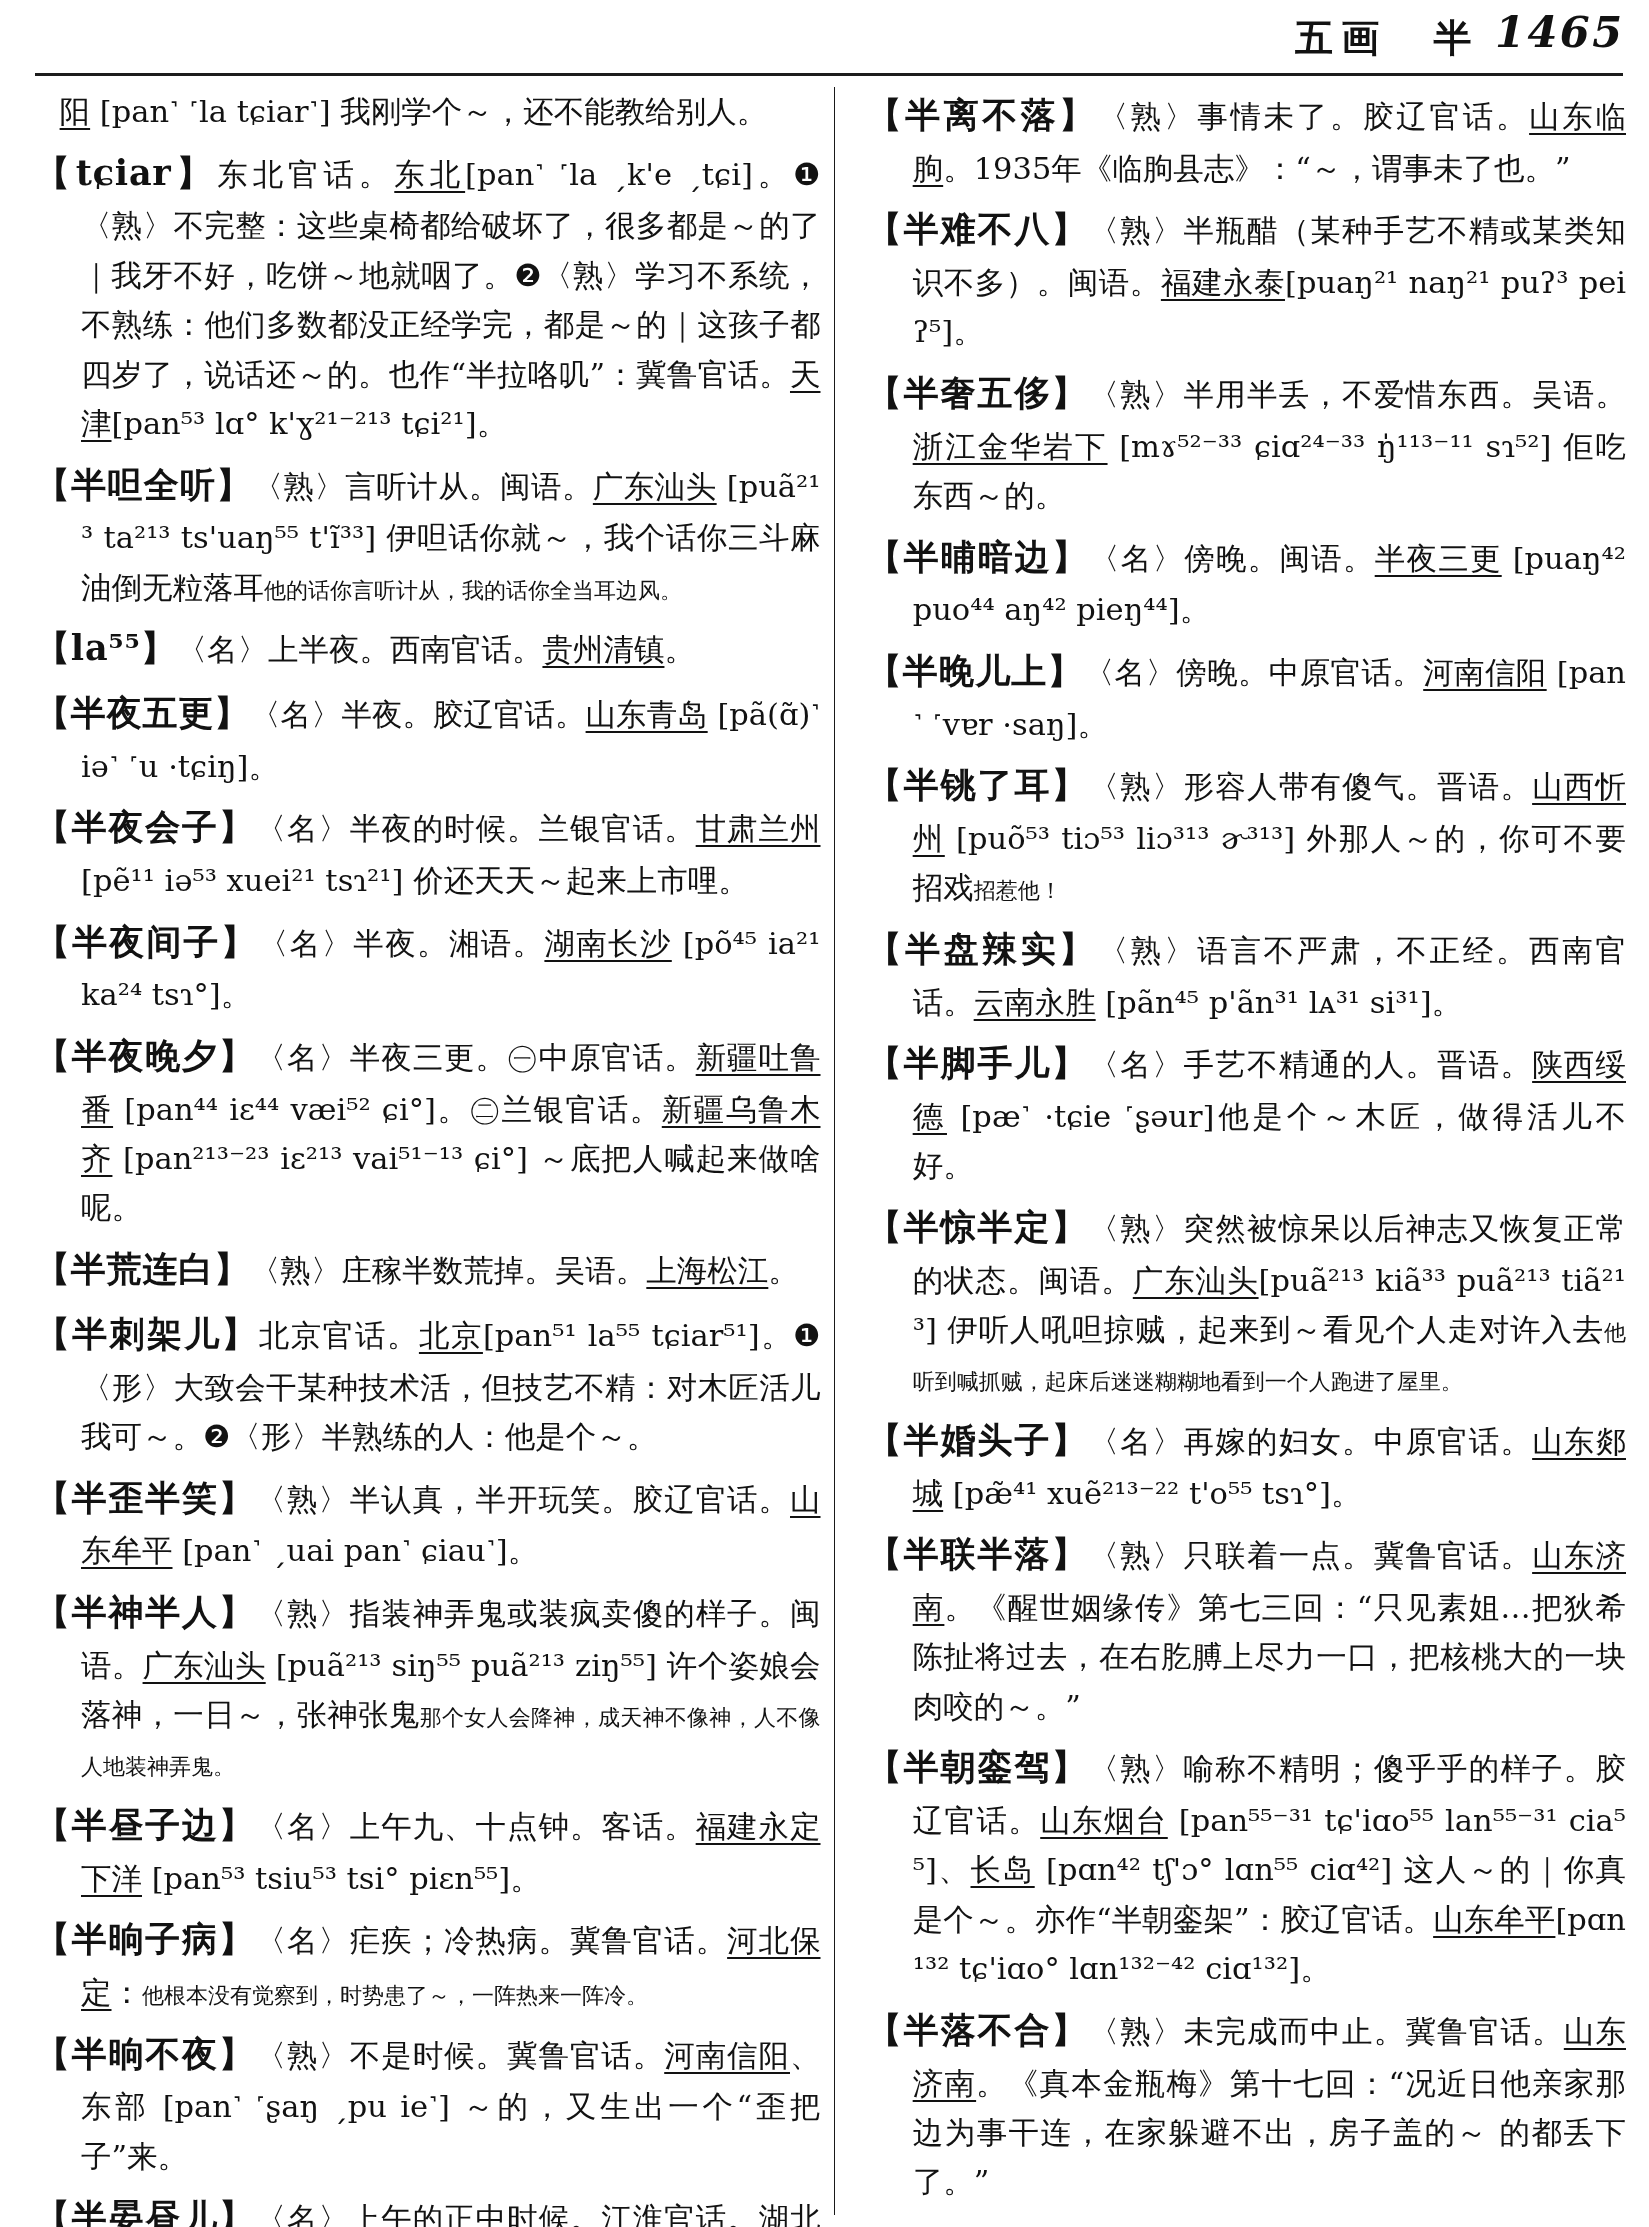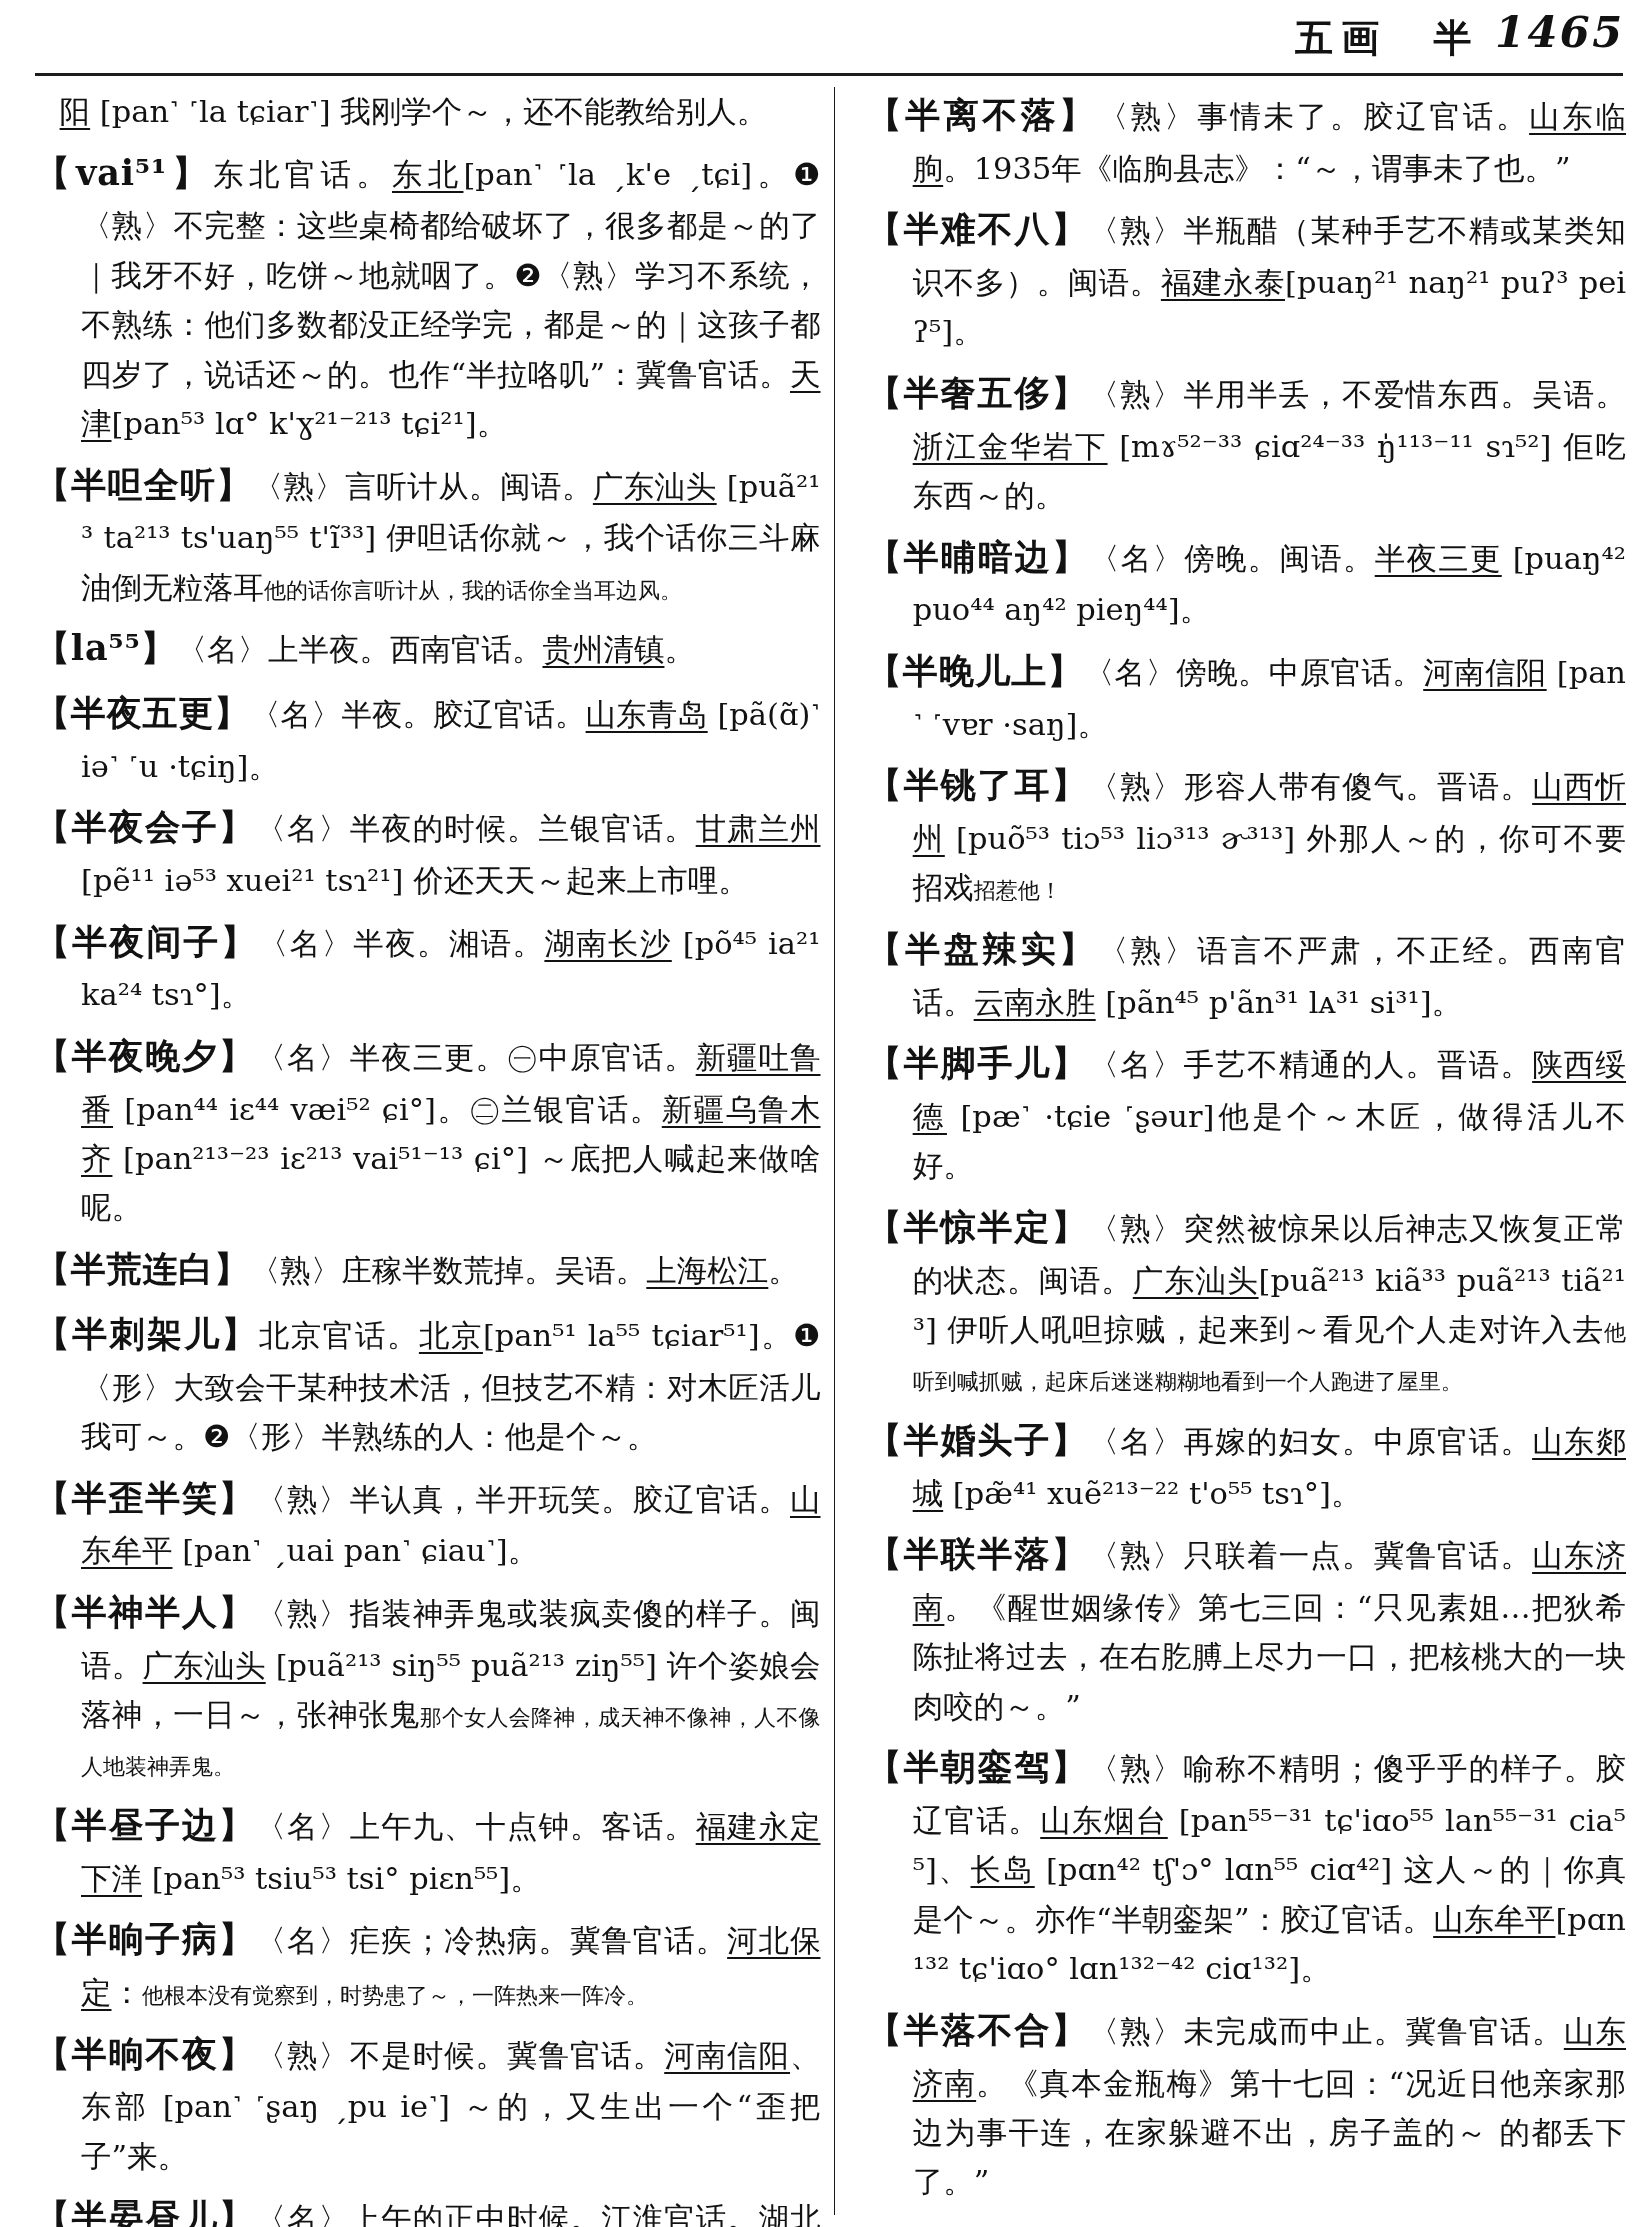--- a/index.html
+++ b/index.html
@@ -54,21 +54,21 @@
 
 <div class="page">
   <div class="running-head">
     <span class="section-label">五画　半</span>
     <span class="page-number">1465</span>
   </div>
   <div class="head-rule"></div>
   <div class="columns">
     <div class="col left">
         <div class="entry cont"><span class="uname">阳</span> [pan˺ ˹la tɕiar˺] 我刚学个～，还不能教给别人。</div>
-        <div class="entry"><span class="head">【vai⁵¹】</span>东北官话。<span class="uname">东北</span>[pan˺ ˹la ˏk'e ˏtɕi]。❶〈熟〉不完整：这些桌椅都给破坏了，很多都是～的了｜我牙不好，吃饼～地就咽了。❷〈熟〉学习不系统，不熟练：他们多数都没正经学完，都是～的｜这孩子都四岁了，说话还～的。也作“半拉咯叽”：冀鲁官话。<span class="uname">天津</span>[pan⁵³ lɑ° k'ɣ²¹⁻²¹³ tɕi²¹]。</div>
+        <div class="entry"><span class="head">【tɕiar】</span>东北官话。<span class="uname">东北</span>[pan˺ ˹la ˏk'e ˏtɕi]。❶〈熟〉不完整：这些桌椅都给破坏了，很多都是～的了｜我牙不好，吃饼～地就咽了。❷〈熟〉学习不系统，不熟练：他们多数都没正经学完，都是～的｜这孩子都四岁了，说话还～的。也作“半拉咯叽”：冀鲁官话。<span class="uname">天津</span>[pan⁵³ lɑ° k'ɣ²¹⁻²¹³ tɕi²¹]。</div>
         <div class="entry"><span class="head">【半呾全听】</span>〈熟〉言听计从。闽语。<span class="uname">广东汕头</span> [puã²¹³ ta²¹³ ts'uaŋ⁵⁵ t'ĩ³³] 伊呾话你就～，我个话你三斗麻油倒无粒落耳<span class="small">他的话你言听计从，我的话你全当耳边风。</span></div>
         <div class="entry"><span class="head">【la⁵⁵】</span>〈名〉上半夜。西南官话。<span class="uname">贵州清镇</span>。</div>
         <div class="entry"><span class="head">【半夜五更】</span>〈名〉半夜。胶辽官话。<span class="uname">山东青岛</span> [pã(ɑ̃)˺ iə˺ ˹u ·tɕiŋ]。</div>
         <div class="entry"><span class="head">【半夜会子】</span>〈名〉半夜的时候。兰银官话。<span class="uname">甘肃兰州</span> [pẽ¹¹ iə⁵³ xuei²¹ tsɿ²¹] 价还天天～起来上市哩。</div>
         <div class="entry"><span class="head">【半夜间子】</span>〈名〉半夜。湘语。<span class="uname">湖南长沙</span> [põ⁴⁵ ia²¹ ka²⁴ tsɿ°]。</div>
         <div class="entry"><span class="head">【半夜晚夕】</span>〈名〉半夜三更。㊀中原官话。<span class="uname">新疆吐鲁番</span> [pan⁴⁴ iɛ⁴⁴ væi⁵² ɕi°]。㊁兰银官话。<span class="uname">新疆乌鲁木齐</span> [pan²¹³⁻²³ iɛ²¹³ vai⁵¹⁻¹³ ɕi°] ～底把人喊起来做啥呢。</div>
         <div class="entry"><span class="head">【半荒连白】</span>〈熟〉庄稼半数荒掉。吴语。<span class="uname">上海松江</span>。</div>
         <div class="entry"><span class="head">【半刺架儿】</span>北京官话。<span class="uname">北京</span>[pan⁵¹ la⁵⁵ tɕiar⁵¹]。❶〈形〉大致会干某种技术活，但技艺不精：对木匠活儿我可～。❷〈形〉半熟练的人：他是个～。</div>
         <div class="entry"><span class="head">【半歪半笑】</span>〈熟〉半认真，半开玩笑。胶辽官话。<span class="uname">山东牟平</span> [pan˺ ˏuai pan˺ ɕiau˺]。</div>
         <div class="entry"><span class="head">【半神半人】</span>〈熟〉指装神弄鬼或装疯卖傻的样子。闽语。<span class="uname">广东汕头</span> [puã²¹³ siŋ⁵⁵ puã²¹³ ziŋ⁵⁵] 许个姿娘会落神，一日～，张神张鬼<span class="small">那个女人会降神，成天神不像神，人不像人地装神弄鬼。</span></div>

